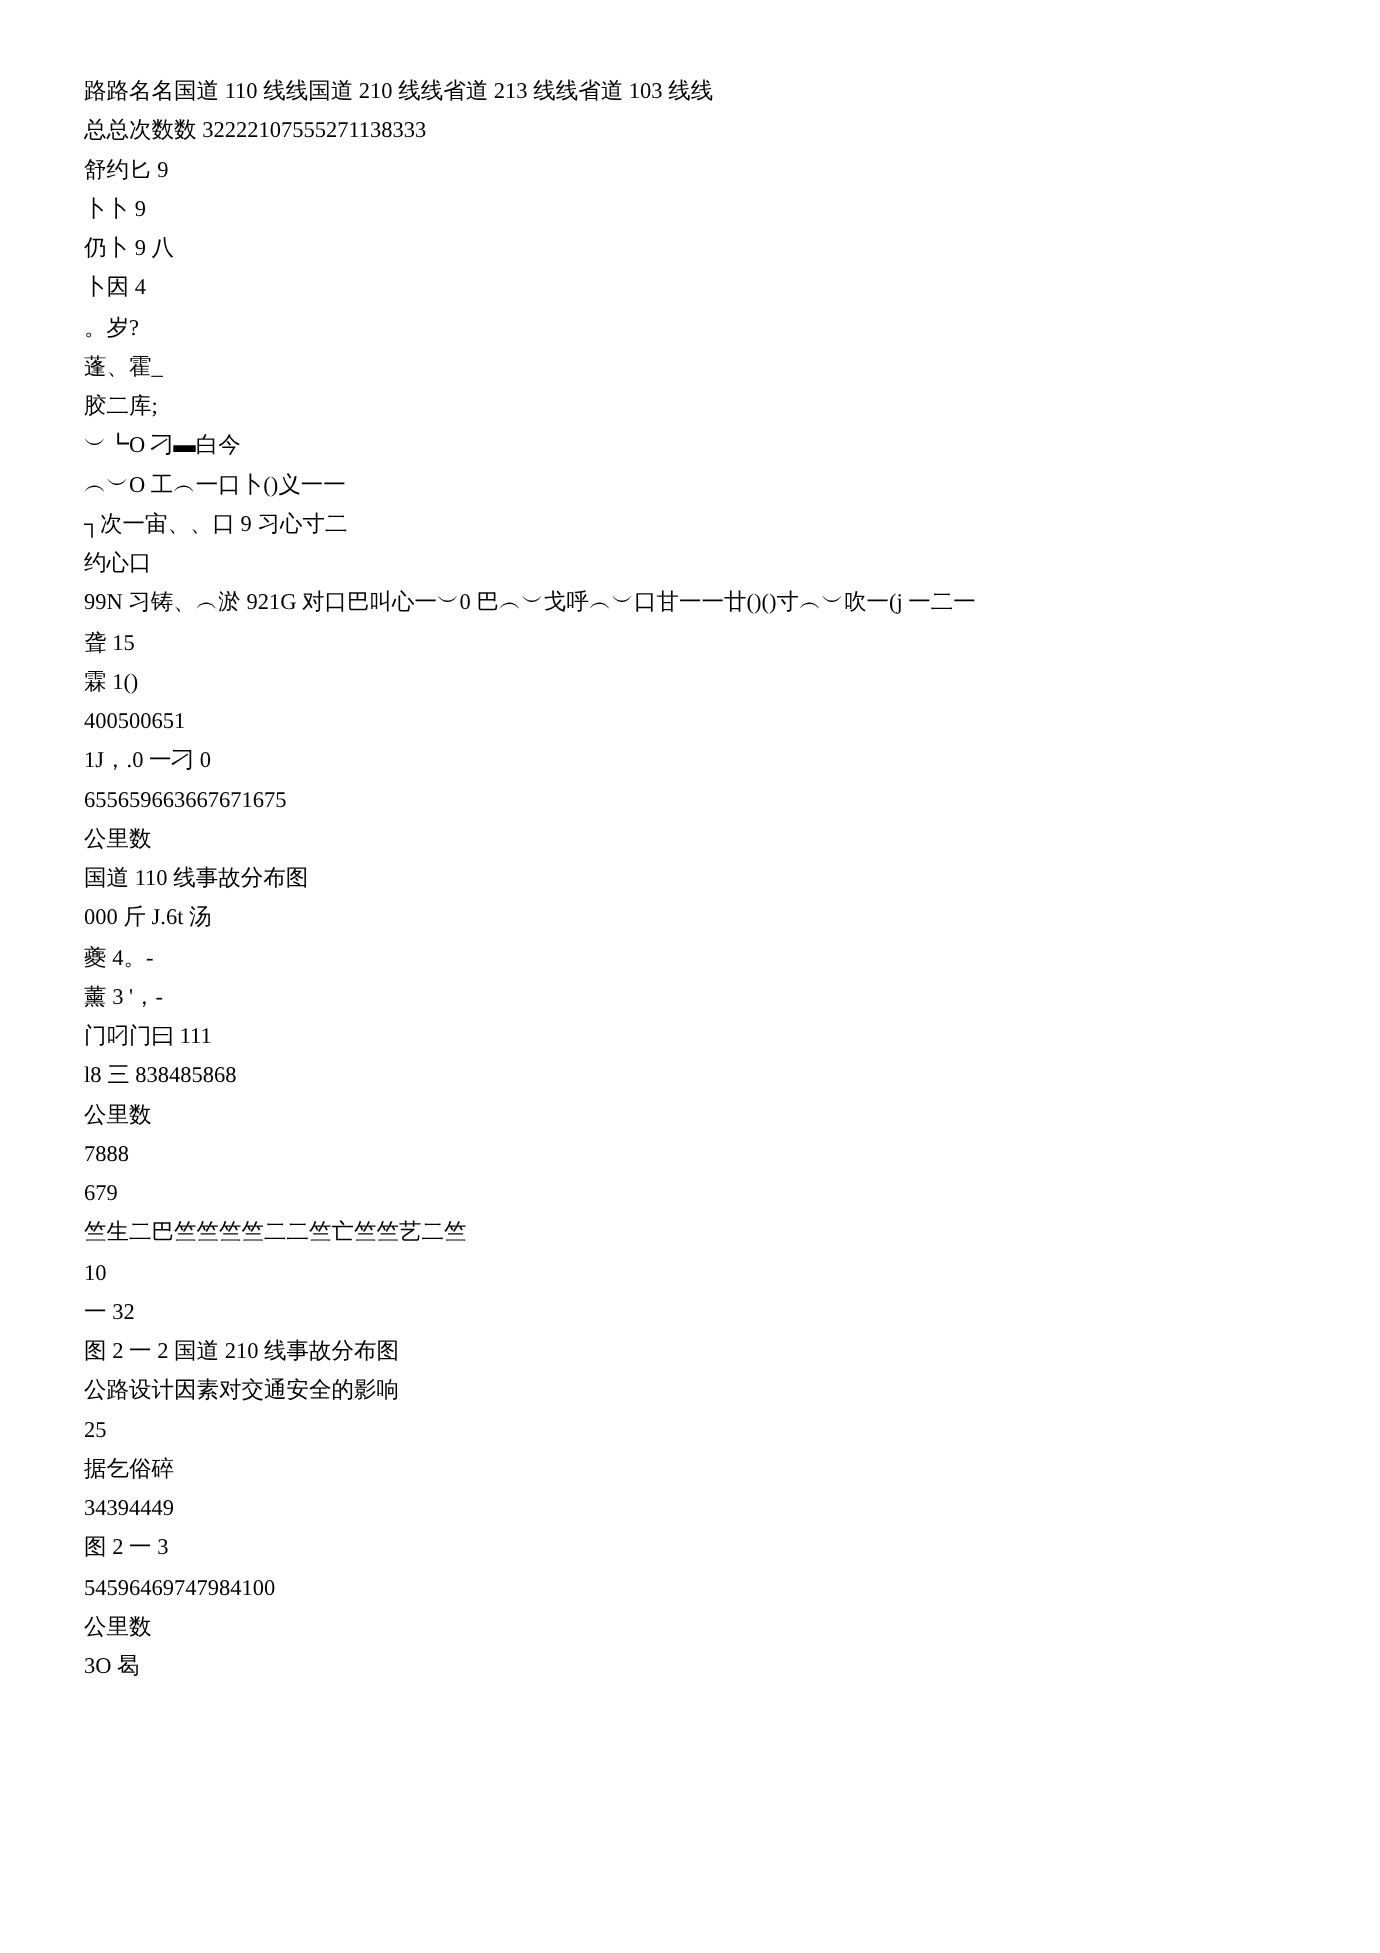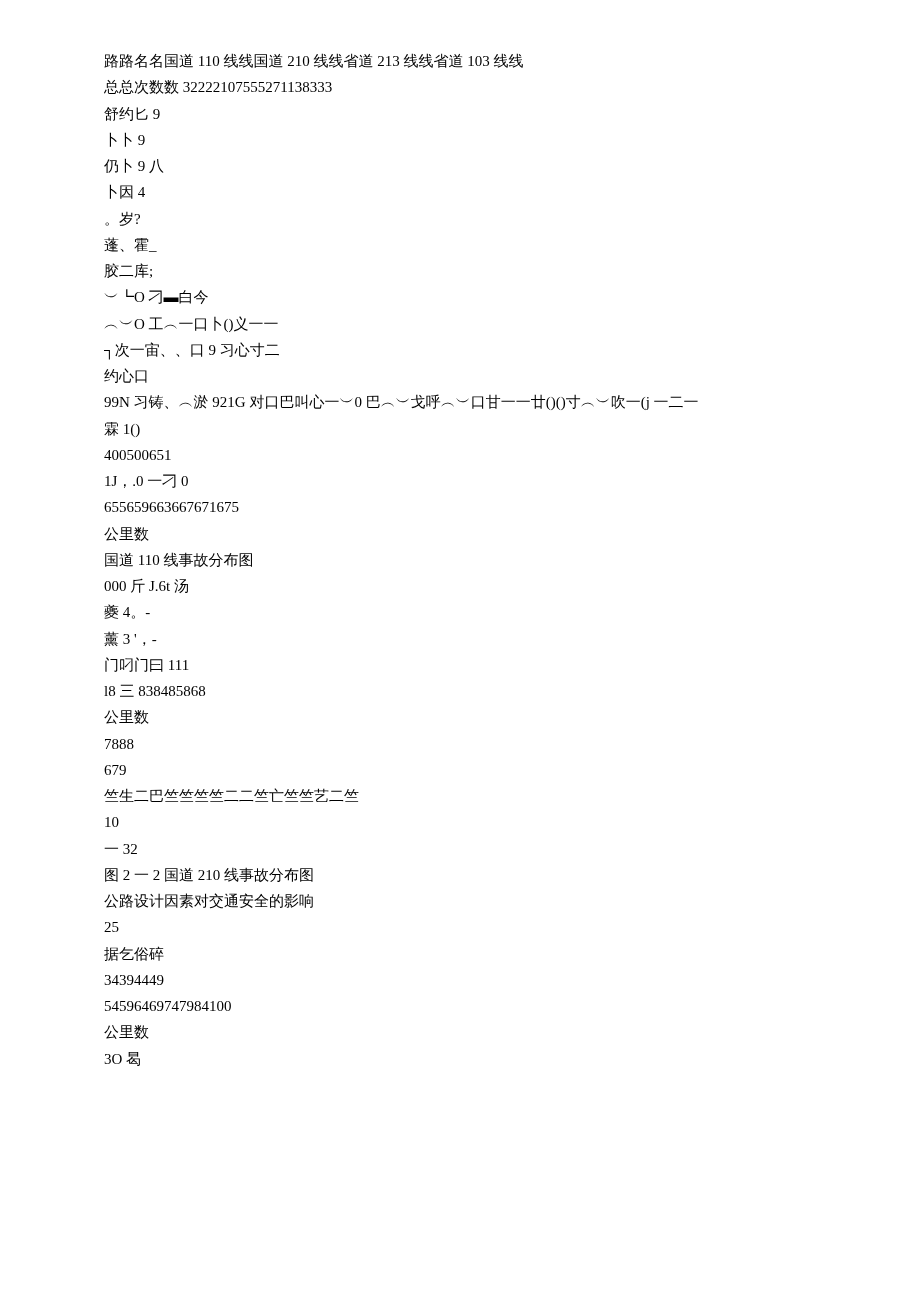--- a/index.html
+++ b/index.html
@@ -10,41 +10,41 @@
     box-sizing: border-box;
     background: #ffffff;
     font-family: "Songti SC", "SimSun", "STSong", serif;
     font-size: 15px;
     line-height: 1.75;
     color: #000000;
   }
   .line {
     white-space: pre-wrap;
     word-break: break-all;
-    margin-left: 48px;
   }
 </style>
 </head>
 <body>
 
 <div id="document-body">
     <div class="line">路路名名国道 110 线线国道 210 线线省道 213 线线省道 103 线线</div>
     <div class="line">总总次数数 32222107555271138333</div>
     <div class="line">舒约匕 9</div>
     <div class="line">卜卜 9</div>
     <div class="line">仍卜 9 八</div>
     <div class="line">卜因 4</div>
     <div class="line">。岁?</div>
     <div class="line">蓬、霍_</div>
     <div class="line">胶二库;</div>
     <div class="line">︶┗O 刁▬白今</div>
     <div class="line">︵︶O 工︵一口卜()义一一</div>
     <div class="line">┐次一宙、、口 9 习心寸二</div>
     <div class="line">约心口</div>
     <div class="line">99N 习铸、︵淤 921G 对口巴叫心一︶0 巴︵︶戈呼︵︶口甘一一廿()()寸︵︶吹一(j 一二一</div>
+    <div class="line">聋 15</div>
     <div class="line">霖 1()</div>
     <div class="line">400500651</div>
     <div class="line">1J，.0 一刁 0</div>
     <div class="line">655659663667671675</div>
     <div class="line">公里数</div>
     <div class="line">国道 110 线事故分布图</div>
     <div class="line">000 斤 J.6t 汤</div>
     <div class="line">夔 4。-</div>
     <div class="line">薰 3 '，-</div>
     <div class="line">门叼门曰 111</div>
@@ -53,16 +53,17 @@
     <div class="line">7888</div>
     <div class="line">679</div>
     <div class="line">竺生二巴竺竺竺竺二二竺亡竺竺艺二竺</div>
     <div class="line">10</div>
     <div class="line">一 32</div>
     <div class="line">图 2 一 2 国道 210 线事故分布图</div>
     <div class="line">公路设计因素对交通安全的影响</div>
     <div class="line">25</div>
     <div class="line">据乞俗碎</div>
     <div class="line">34394449</div>
+    <div class="line">图 2 一 3</div>
     <div class="line">54596469747984100</div>
     <div class="line">公里数</div>
     <div class="line">3O 曷</div>
   </div>
 
 </body></html>

